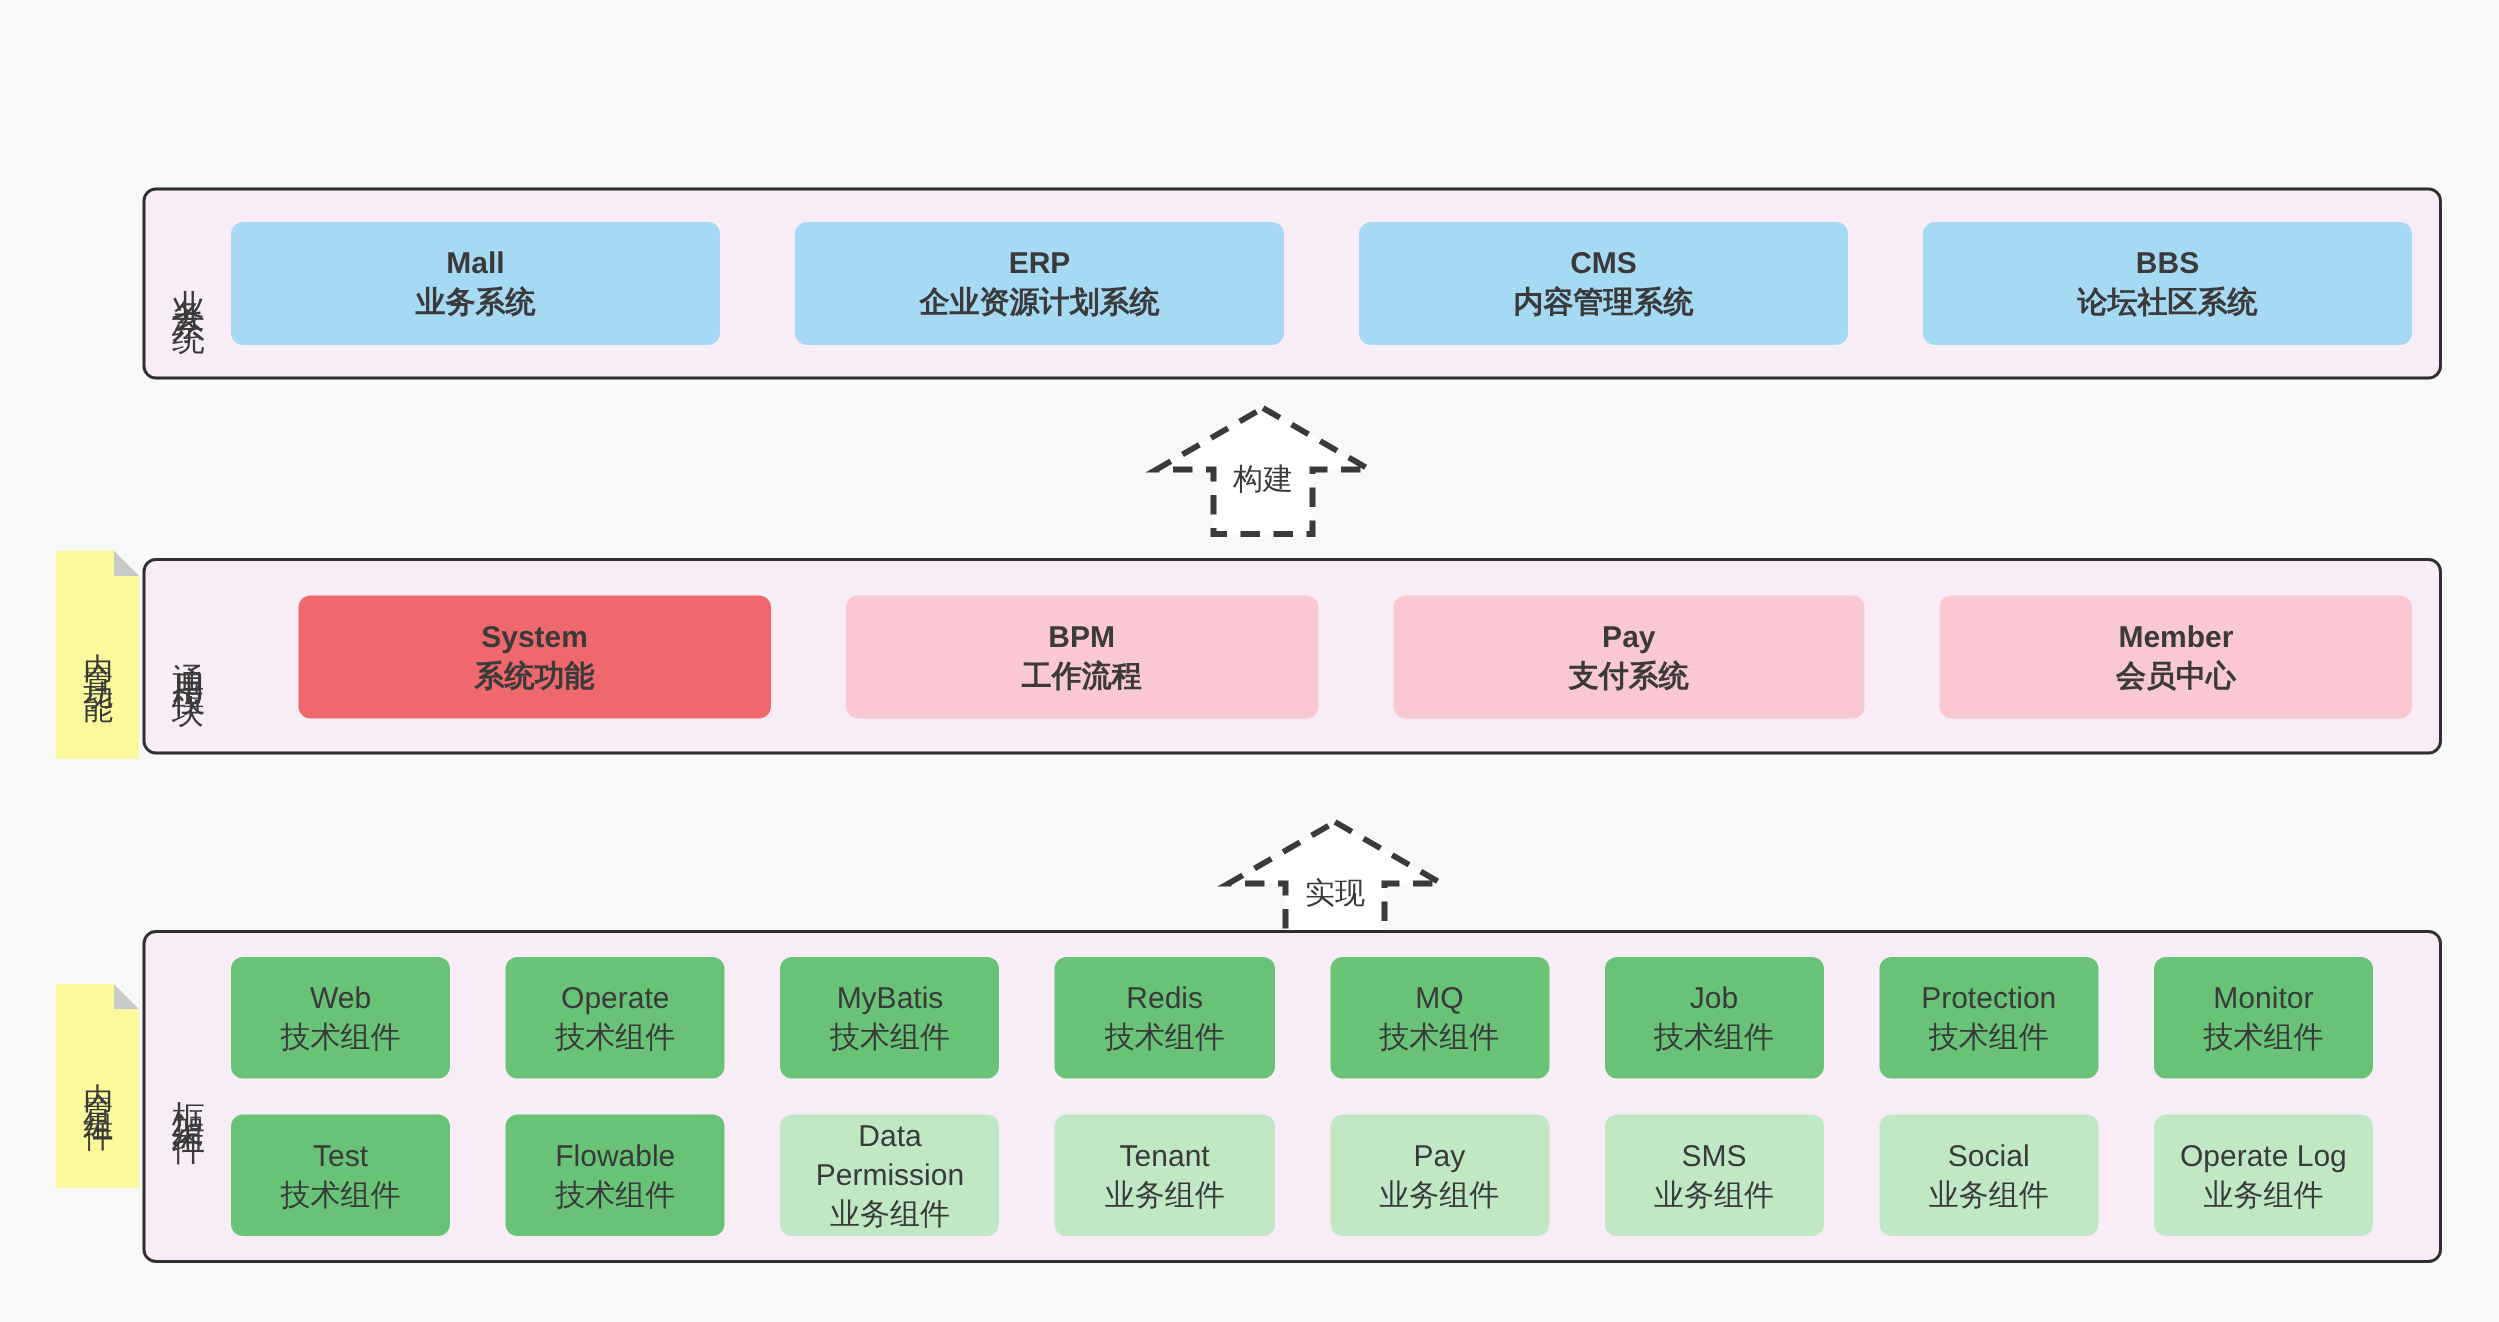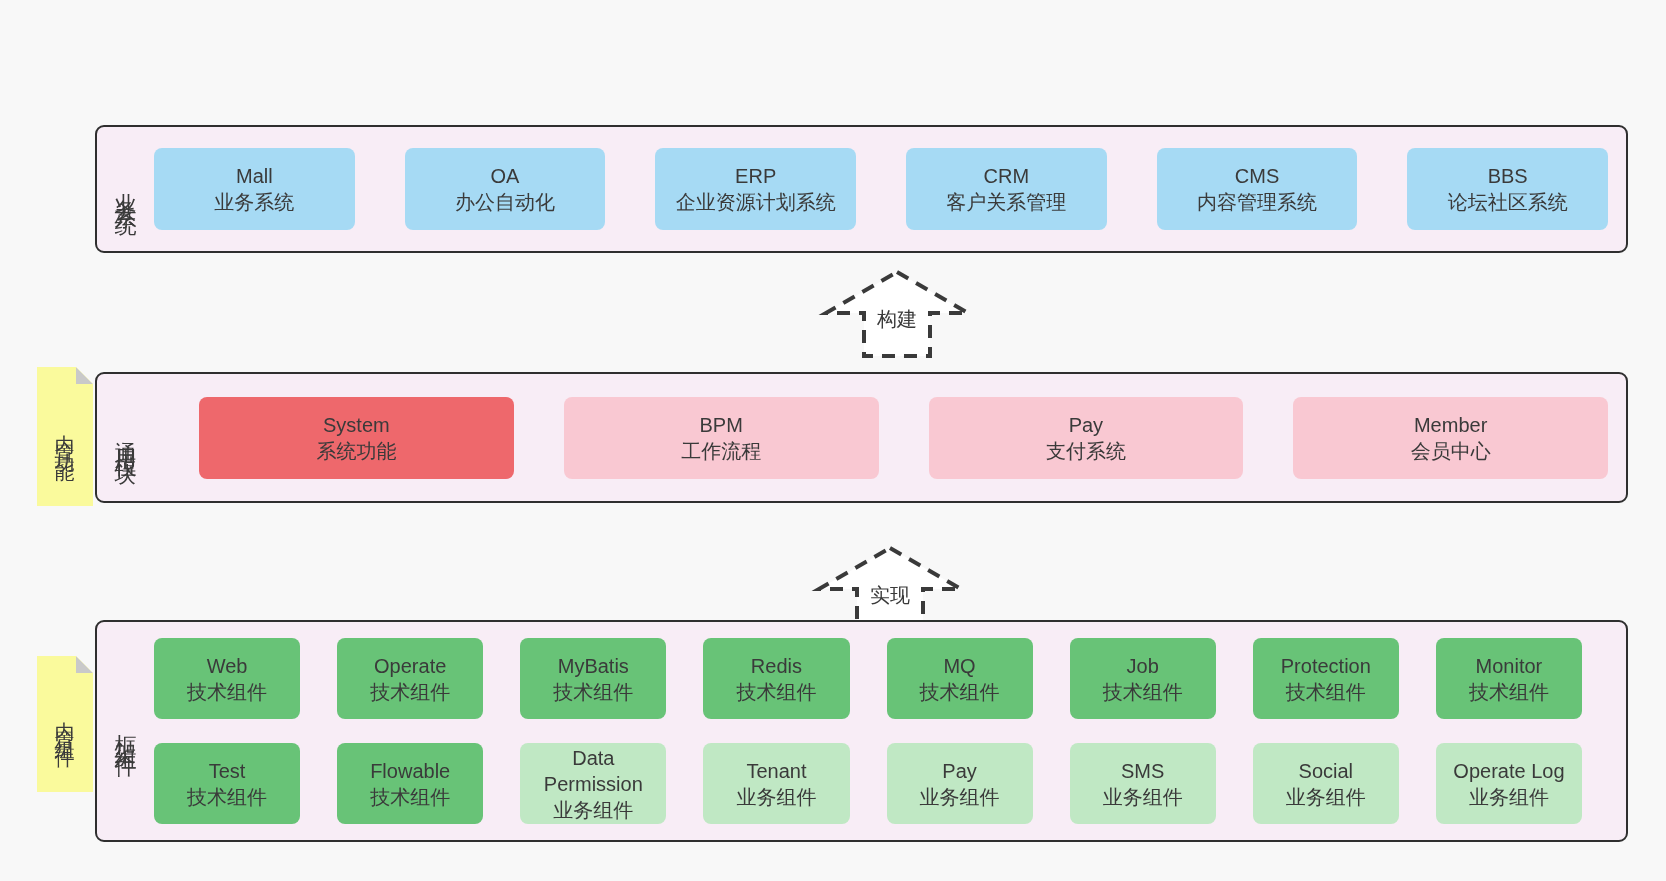--- a/index.html
+++ b/index.html
@@ -57,21 +57,21 @@
   }
 
   .rows {
     flex: 1;
     display: flex;
     flex-direction: column;
     justify-content: center;
     row-gap: 24px;
   }
   .row { display: flex; }
-  .row-six   { gap: 50px; padding-right: 18px; }
+  .row-six   { gap: 50px; padding-right: 18px; font-weight: bold; }
   .row-eight { gap: 37px; padding-right: 44px; }
 
   .box {
     flex: 1;
     height: 82px;
     border-radius: 8px;
     display: flex;
     flex-direction: column;
     align-items: center;
     justify-content: center;
@@ -114,21 +114,21 @@
     letter-spacing: 9px;
     line-height: 1;
     color: var(--text);
   }
 
   .arrow {
     position: absolute;
     width: 170px; height: 92px;
     z-index: 0;
   }
-  .arrow-build     { left: 812px; top: 268px; }
+  .arrow-build     { left: 757px; top: 268px; }
   .arrow-implement { left: 805px; top: 544px; }
   .arrow svg { position: absolute; left: 0; top: 0; }
   .arrow-label {
     position: absolute;
     left: 50%; top: 38px;
     transform: translateX(-50%);
     background: #ffffff;
     padding: 0 3px;
     font-size: 20px;
     color: var(--text);
@@ -143,34 +143,26 @@
     <span>业务系统</span>
   </div>
   <div class="rows">
     <div class="row row-six">
 
         <div class="box tone-blue">
           <span>Mall</span>
           <span>业务系统</span>
         </div>
 
-        <div class="box tone-blue">
-          <span>OA</span>
-          <span>办公自动化</span>
-        </div>
 
         <div class="box tone-blue">
           <span>ERP</span>
           <span>企业资源计划系统</span>
         </div>
 
-        <div class="box tone-blue">
-          <span>CRM</span>
-          <span>客户关系管理</span>
-        </div>
 
         <div class="box tone-blue">
           <span>CMS</span>
           <span>内容管理系统</span>
         </div>
 
         <div class="box tone-blue">
           <span>BBS</span>
           <span>论坛社区系统</span>
         </div>

